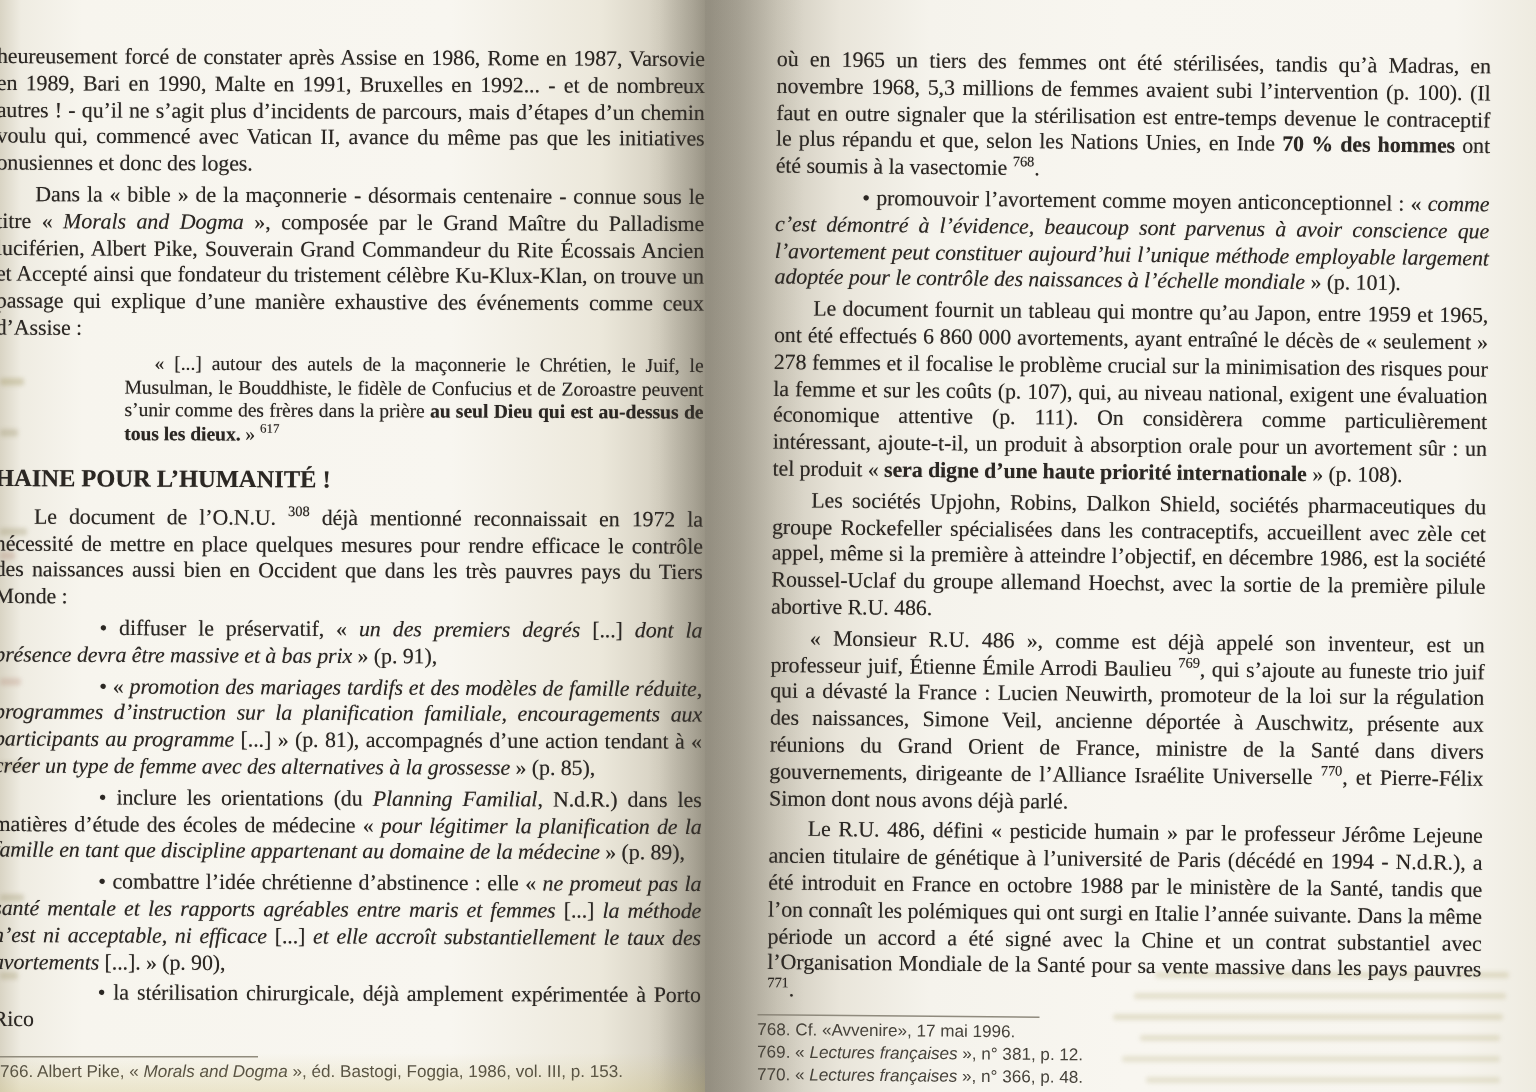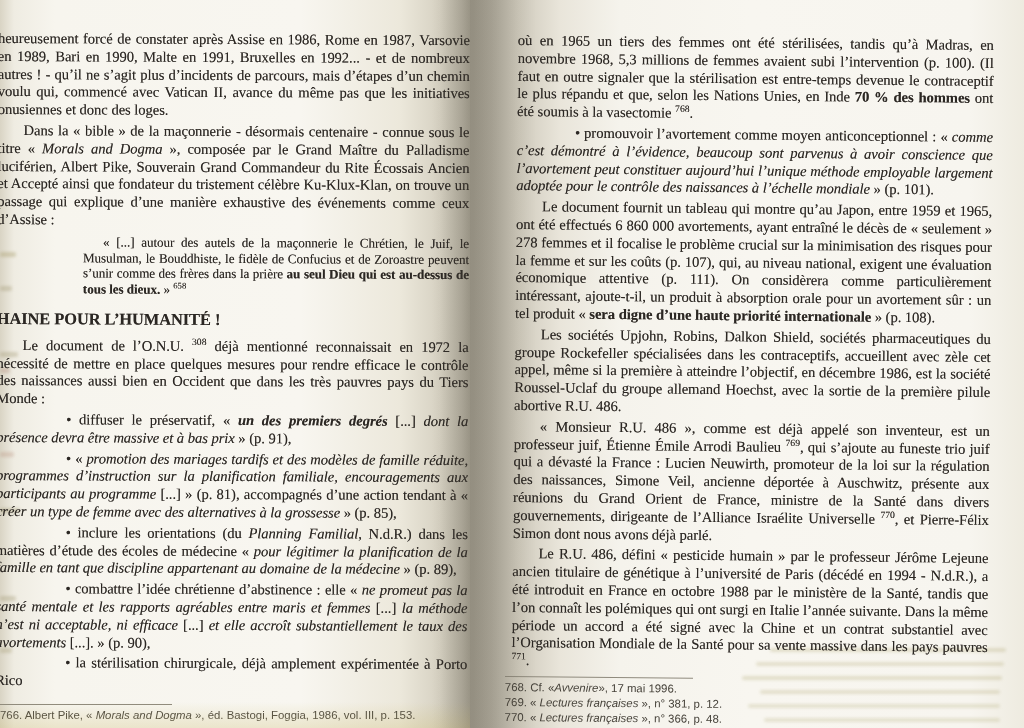--- a/index.html
+++ b/index.html
@@ -99,24 +99,24 @@
   <div class="bleed" style="left:770px;top:648px;width:236px;height:4px;background:rgba(172,162,105,0.28);"></div>
   <div class="bleed" style="left:756px;top:662px;width:248px;height:4px;background:rgba(172,162,105,0.26);"></div>
   <div class="bleed" style="left:742px;top:676px;width:260px;height:4px;background:rgba(172,162,105,0.28);"></div>
   <div class="bleed" style="left:760px;top:690px;width:240px;height:4px;background:rgba(172,162,105,0.26);"></div>
   <div class="bleed" style="left:748px;top:704px;width:252px;height:4px;background:rgba(172,162,105,0.24);"></div>
   <div class="bleed" style="left:764px;top:718px;width:236px;height:4px;background:rgba(172,162,105,0.24);"></div>
 
   <div class="text-col lp-col">
     <p>heureusement forcé de constater après Assise en 1986, Rome en 1987, Varsovie en 1989, Bari en 1990, Malte en 1991, Bruxelles en 1992... - et de nombreux autres ! - qu’il ne s’agit plus d’incidents de parcours, mais d’étapes d’un chemin voulu qui, commencé avec Vatican II, avance du même pas que les initiatives onusiennes et donc des loges.</p>
     <p class="indent">Dans la « bible » de la maçonnerie - désormais centenaire - connue sous le titre « <span style="font-style: italic;">Morals and Dogma</span> », composée par le Grand Maître du Palladisme luciférien, Albert Pike, Souverain Grand Commandeur du Rite Écossais Ancien et Accepté ainsi que fondateur du tristement célèbre Ku-Klux-Klan, on trouve un passage qui explique d’une manière exhaustive des événements comme ceux d’Assise :</p>
-    <p class="quote">« [...] autour des autels de la maçonnerie le Chrétien, le Juif, le Musulman, le Bouddhiste, le fidèle de Confucius et de Zoroastre peuvent s’unir comme des frères dans la prière <span style="font-weight: bold;">au seul Dieu qui est au-dessus de tous les dieux.</span> » <sup>658</sup></p>
+    <p class="quote">« [...] autour des autels de la maçonnerie le Chrétien, le Juif, le Musulman, le Bouddhiste, le fidèle de Confucius et de Zoroastre peuvent s’unir comme des frères dans la prière <span style="font-weight: bold;">au seul Dieu qui est au-dessus de tous les dieux.</span> » <sup>617</sup></p>
     <p class="heading">HAINE POUR L’HUMANITÉ !</p>
     <p class="indent">Le document de l’O.N.U. <sup>308</sup> déjà mentionné reconnaissait en 1972 la nécessité de mettre en place quelques mesures pour rendre efficace le contrôle des naissances aussi bien en Occident que dans les très pauvres pays du Tiers Monde :</p>
-    <p class="bullet-l">• diffuser le préservatif, « <span style="font-style: italic; font-weight: bold;">un des premiers degrés</span> [...] <span style="font-style: italic;">dont la présence devra être massive et à bas prix</span> » (p. 91),</p>
+    <p class="bullet-l">• diffuser le préservatif, « <span style="font-style: italic;">un des premiers degrés</span> [...] <span style="font-style: italic;">dont la présence devra être massive et à bas prix</span> » (p. 91),</p>
     <p class="bullet-l">• « <span style="font-style: italic;">promotion des mariages tardifs et des modèles de famille réduite, programmes d’instruction sur la planification familiale, encouragements aux participants au programme</span> [...] » (p. 81), accompagnés d’une action tendant à « <span style="font-style: italic;">créer un type de femme avec des alternatives à la grossesse</span> » (p. 85),</p>
     <p class="bullet-l">• inclure les orientations (du <span style="font-style: italic;">Planning Familial</span>, N.d.R.) dans les matières d’étude des écoles de médecine « <span style="font-style: italic;">pour légitimer la planification de la famille en tant que discipline appartenant au domaine de la médecine</span> » (p. 89),</p>
     <p class="bullet-l">• combattre l’idée chrétienne d’abstinence : elle « <span style="font-style: italic;">ne promeut pas la santé mentale et les rapports agréables entre maris et femmes</span> [...] <span style="font-style: italic;">la méthode n’est ni acceptable, ni efficace</span> [...] <span style="font-style: italic;">et elle accroît substantiellement le taux des avortements</span> [...]. » (p. 90),</p>
     <p class="bullet-l">• la stérilisation chirurgicale, déjà amplement expérimentée à Porto Rico</p>
   </div>
 
   <div class="fn-block lp-fn">
     <hr class="fn-rule">
     <p>766. Albert Pike, « <span style="font-style: italic;">Morals and Dogma</span> », éd. Bastogi, Foggia, 1986, vol. III, p. 153.</p>
   </div>
@@ -125,21 +125,21 @@
     <p>où en 1965 un tiers des femmes ont été stérilisées, tandis qu’à Madras, en novembre 1968, 5,3 millions de femmes avaient subi l’intervention (p. 100). (Il faut en outre signaler que la stérilisation est entre-temps devenue le contraceptif le plus répandu et que, selon les Nations Unies, en Inde <span style="font-weight: bold;">70 % des hommes</span> ont été soumis à la vasectomie <sup>768</sup>.</p>
     <p class="bullet-r">• promouvoir l’avortement comme moyen anticonceptionnel : « <span style="font-style: italic;">comme c’est démontré à l’évidence, beaucoup sont parvenus à avoir conscience que l’avortement peut constituer aujourd’hui l’unique méthode employable largement adoptée pour le contrôle des naissances à l’échelle mondiale</span> » (p. 101).</p>
     <p class="indent">Le document fournit un tableau qui montre qu’au Japon, entre 1959 et 1965, ont été effectués 6 860 000 avortements, ayant entraîné le décès de « seulement » 278 femmes et il focalise le problème crucial sur la minimisation des risques pour la femme et sur les coûts (p. 107), qui, au niveau national, exigent une évaluation économique attentive (p. 111). On considèrera comme particulièrement intéressant, ajoute-t-il, un produit à absorption orale pour un avortement sûr : un tel produit « <span style="font-weight: bold;">sera digne d’une haute priorité internationale</span> » (p. 108).</p>
     <p class="indent">Les sociétés Upjohn, Robins, Dalkon Shield, sociétés pharmaceutiques du groupe Rockefeller spécialisées dans les contraceptifs, accueillent avec zèle cet appel, même si la première à atteindre l’objectif, en décembre 1986, est la société Roussel-Uclaf du groupe allemand Hoechst, avec la sortie de la première pilule abortive R.U. 486.</p>
     <p class="indent">« Monsieur R.U. 486 », comme est déjà appelé son inventeur, est un professeur juif, Étienne Émile Arrodi Baulieu <sup>769</sup>, qui s’ajoute au funeste trio juif qui a dévasté la France : Lucien Neuwirth, promoteur de la loi sur la régulation des naissances, Simone Veil, ancienne déportée à Auschwitz, présente aux réunions du Grand Orient de France, ministre de la Santé dans divers gouvernements, dirigeante de l’Alliance Israélite Universelle <sup>770</sup>, et Pierre-Félix Simon dont nous avons déjà parlé.</p>
     <p class="indent">Le R.U. 486, défini « pesticide humain » par le professeur Jérôme Lejeune ancien titulaire de génétique à l’université de Paris (décédé en 1994 - N.d.R.), a été introduit en France en octobre 1988 par le ministère de la Santé, tandis que l’on connaît les polémiques qui ont surgi en Italie l’année suivante. Dans la même période un accord a été signé avec la Chine et un contrat substantiel avec l’Organisation Mondiale de la Santé pour sa vente massive dans les pays pauvres <sup>771</sup>.</p>
   </div>
 
   <div class="fn-block rp-fn">
     <hr class="fn-rule">
-    <p>768. Cf. «<span style="font-style: italic;">Avvenire</span>», 17 mai 1996.</p>
+    <p>768. Cf. «<span style="">Avvenire</span>», 17 mai 1996.</p>
     <p>769. « <span style="font-style: italic;">Lectures françaises</span> », n° 381, p. 12.</p>
     <p>770. « <span style="font-style: italic;">Lectures françaises</span> », n° 366, p. 48.</p>
   </div>
 
   <div class="gutter-overlay"></div>
   <div class="bottom-tint"></div>
 
 </div>
 
 </body></html>

